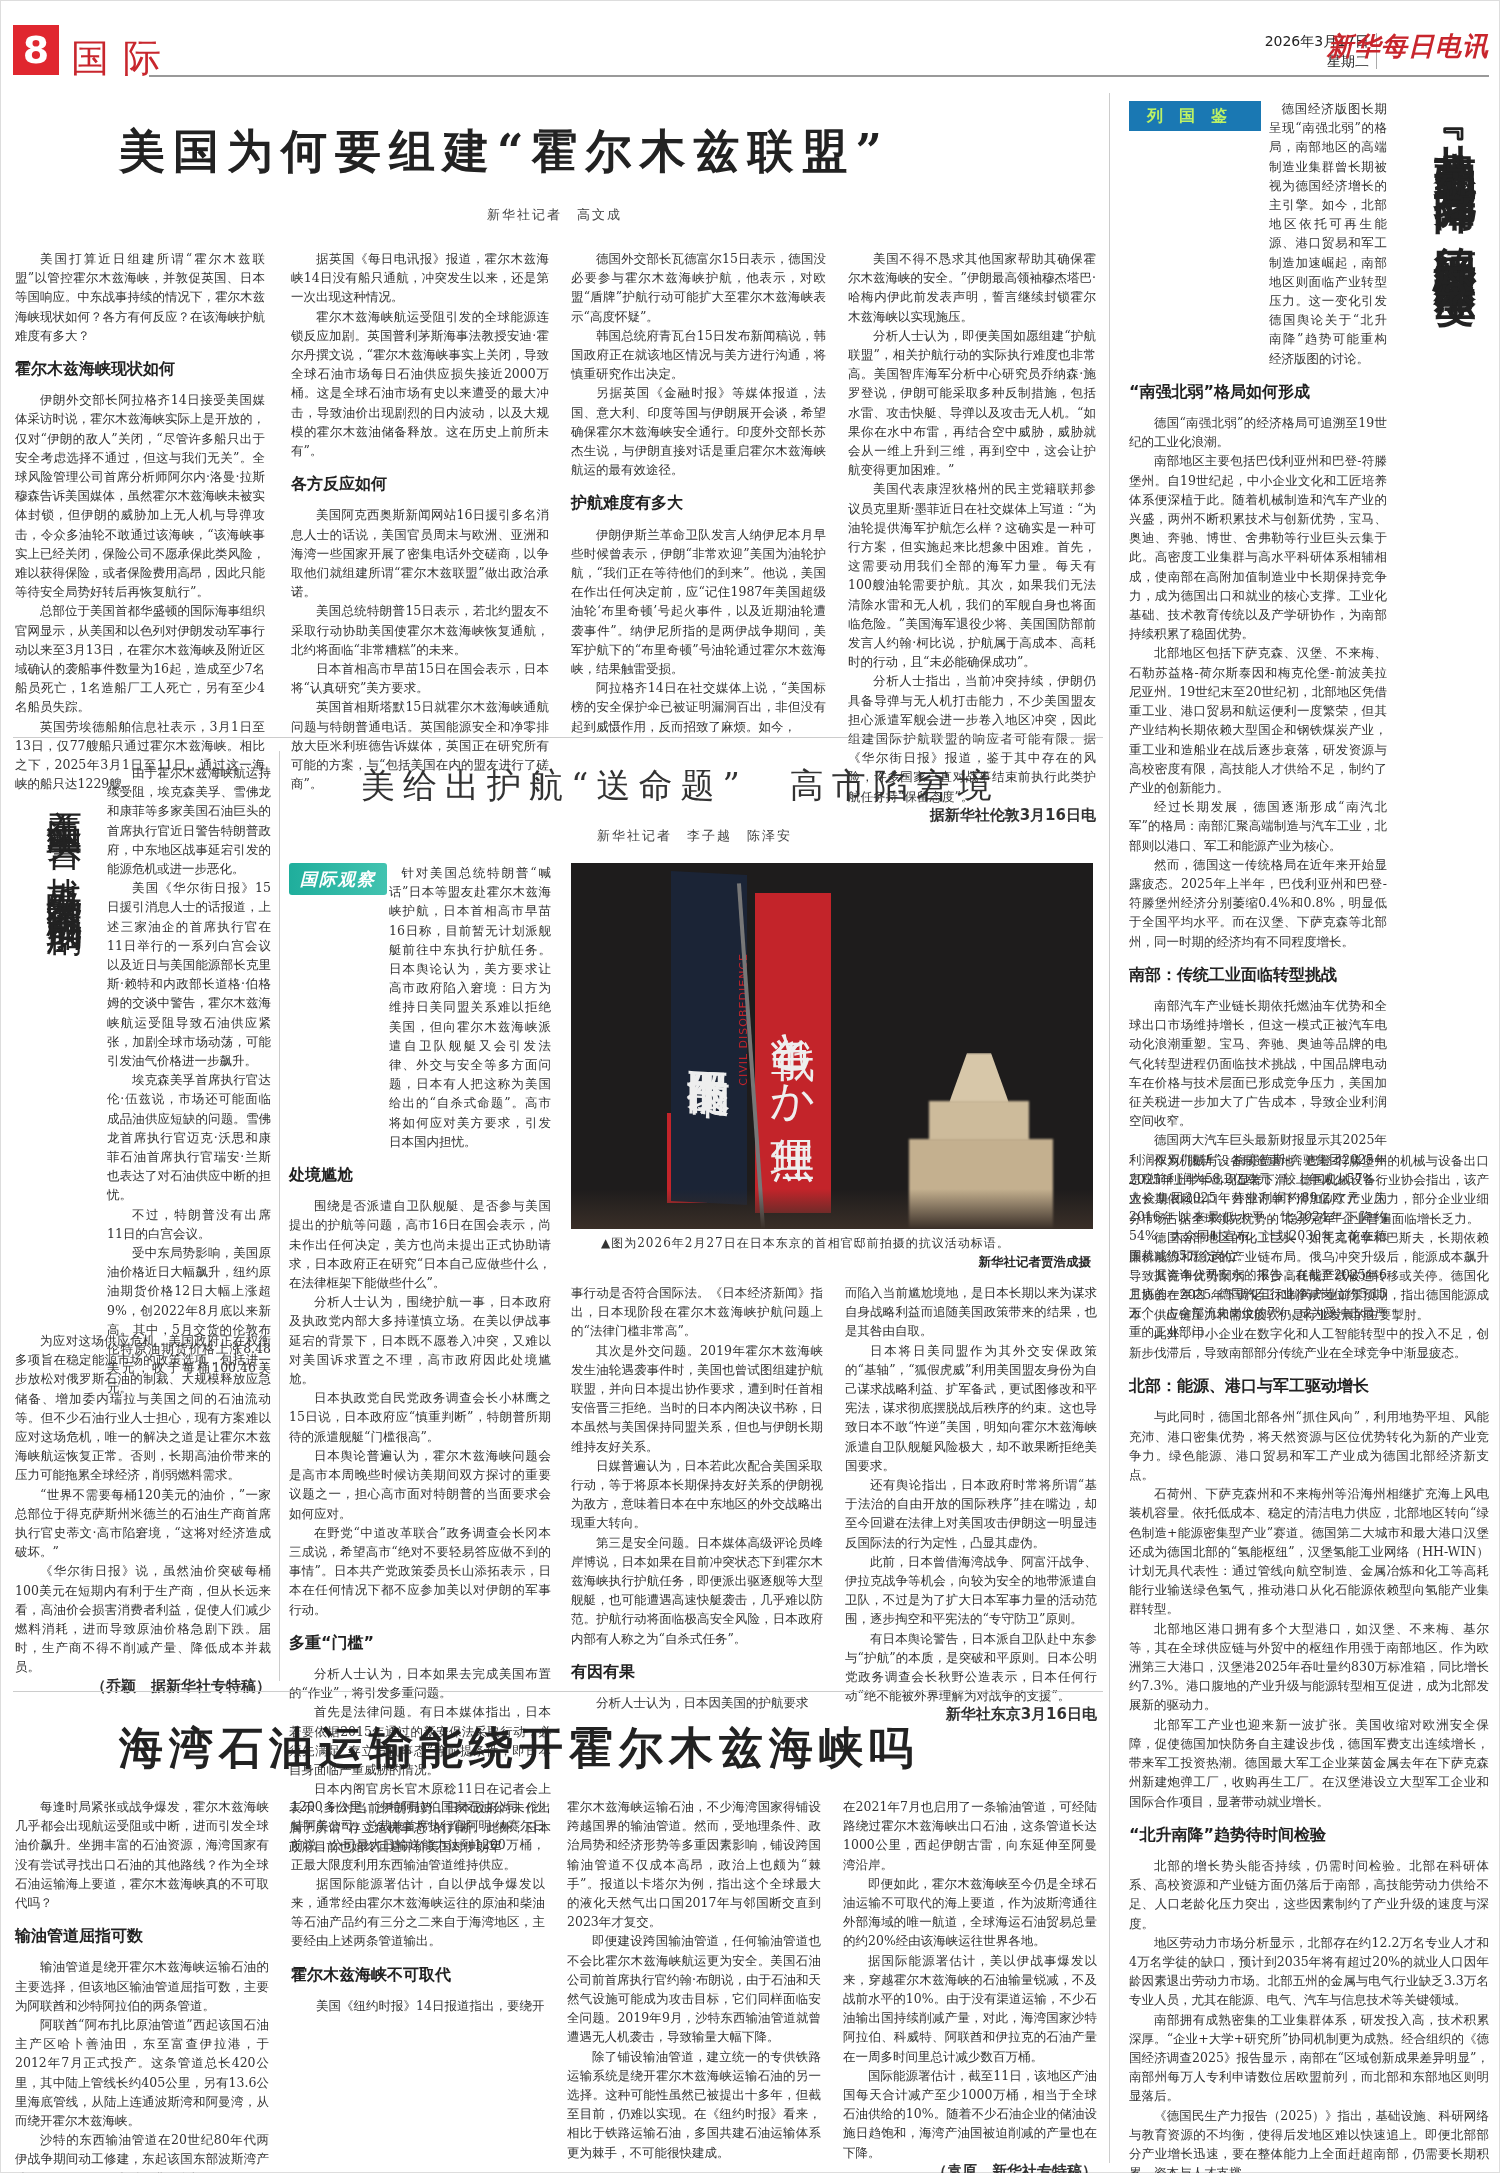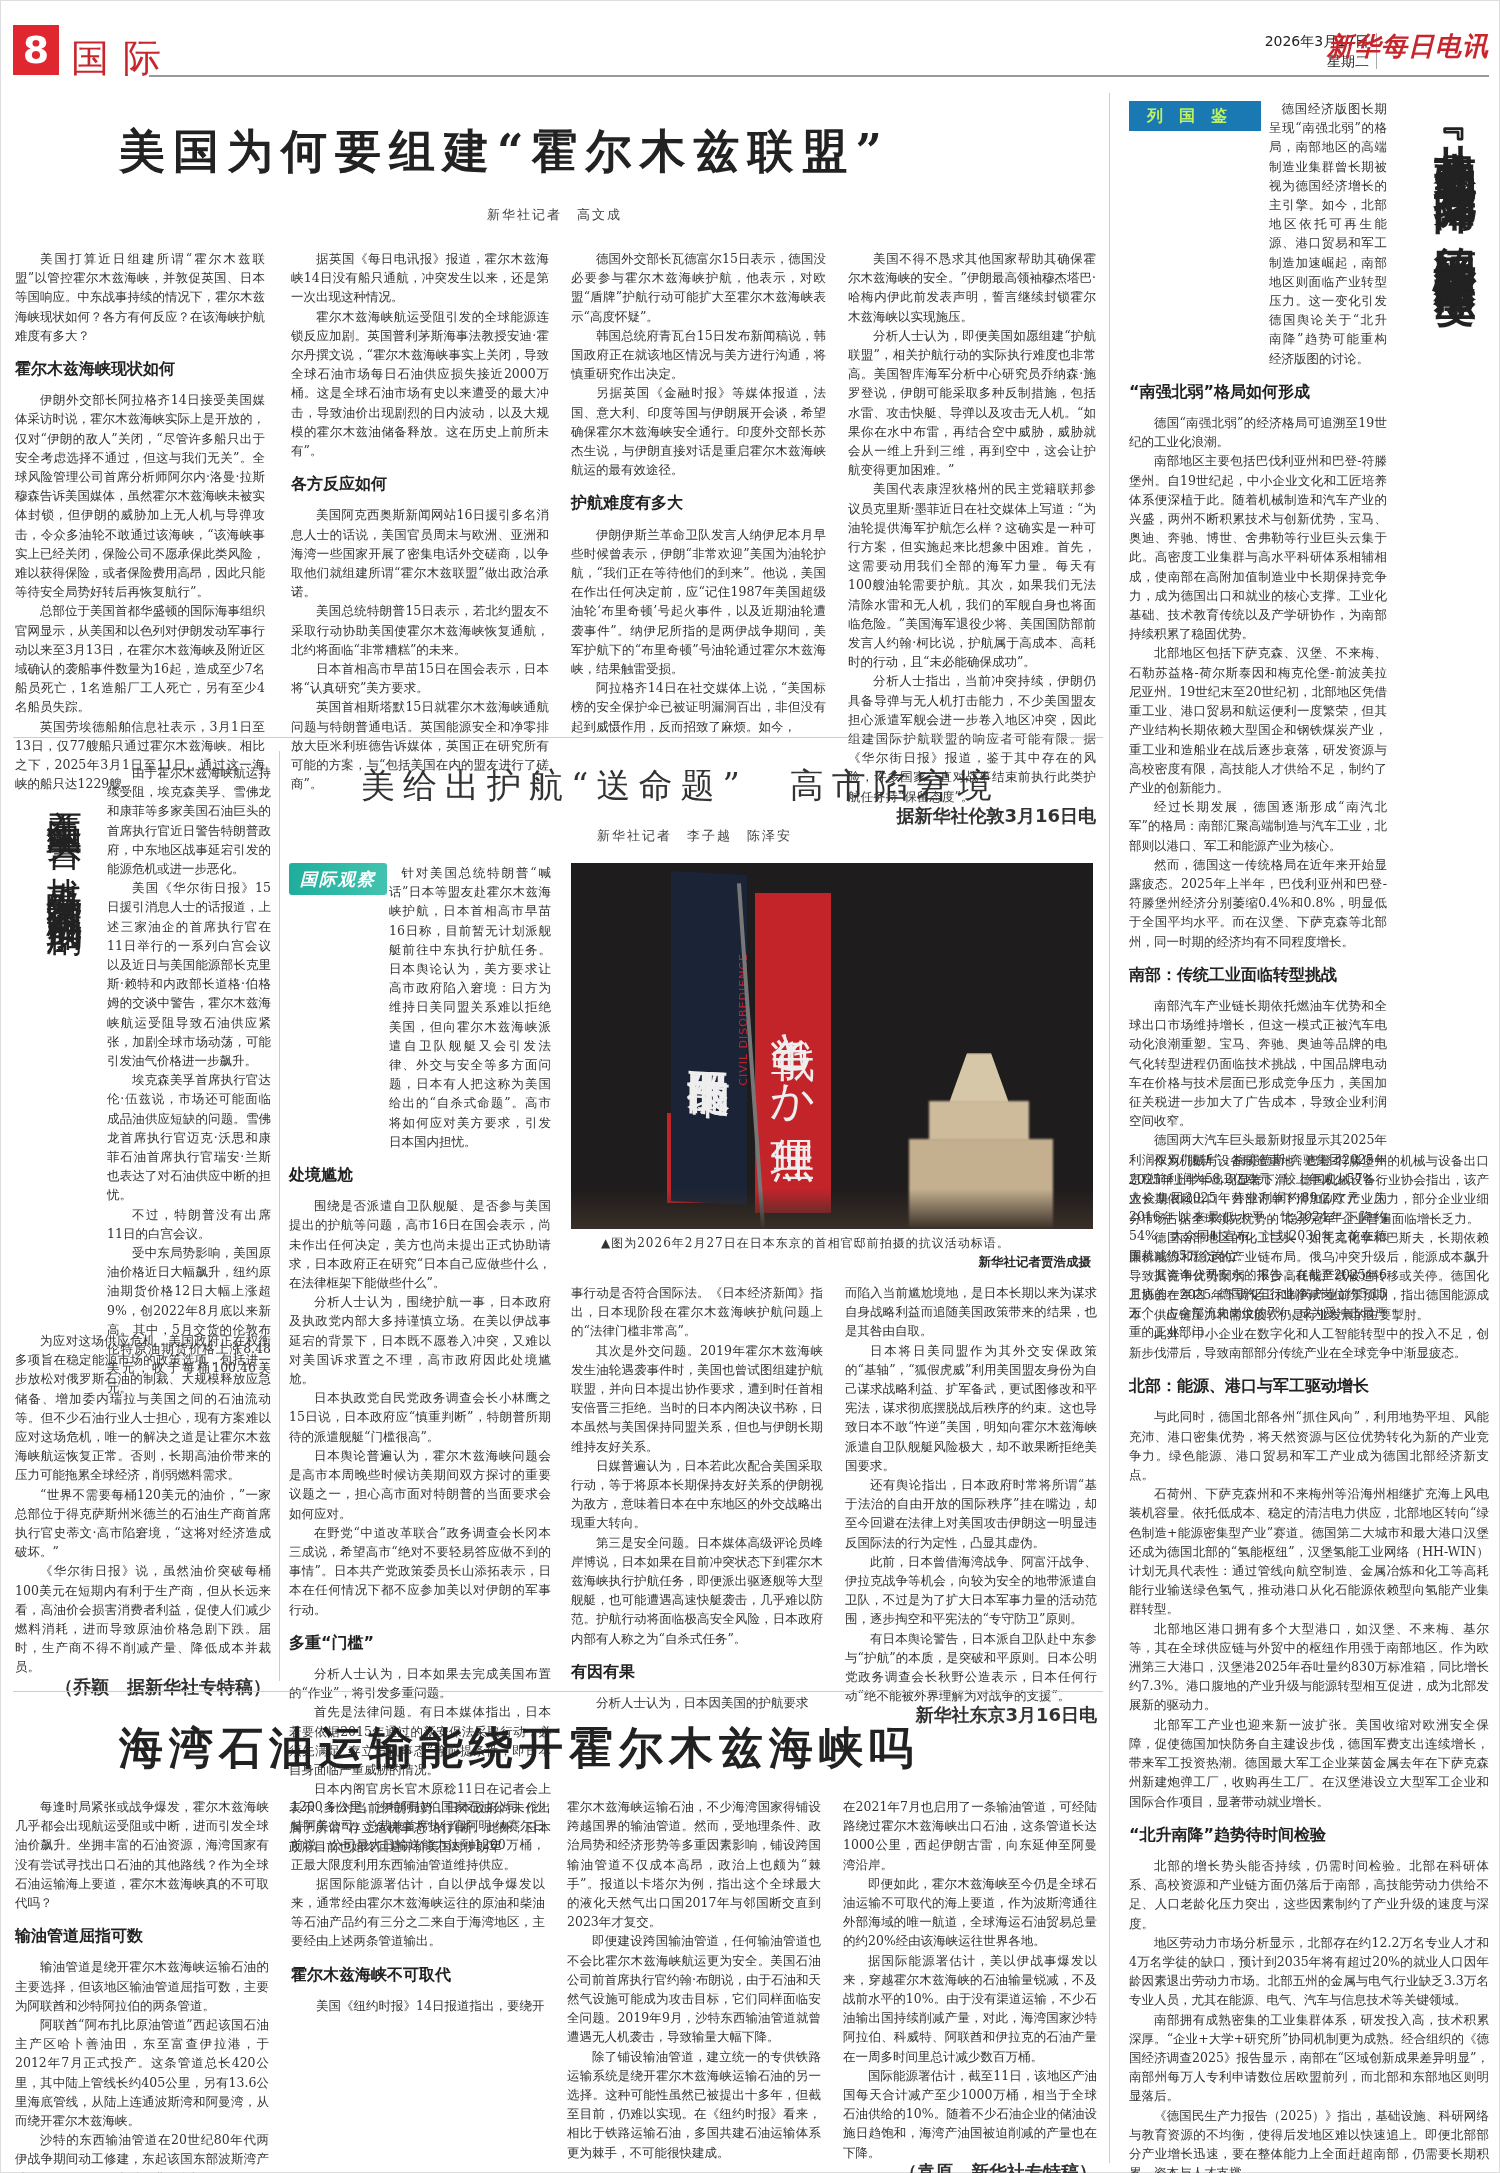--- a/index.html
+++ b/index.html
@@ -14,21 +14,21 @@
   .mast .section { position: absolute; left: 58px; top: 10px; font-size: 38px; color: #c8262d; letter-spacing: 14px; font-family: "DejaVu Serif", serif; }
   .mast .rule { position: absolute; left: 136px; right: 0; top: 52px; height: 2px; background: #999; }
   .mast .date { position: absolute; right: 120px; top: 8px; text-align: right; font-family: "DejaVu Sans", sans-serif; font-size: 14px; color: #222; line-height: 20px; }
   .mast .vsep { position: absolute; right: 112px; top: 10px; width: 1px; height: 36px; background: #aaa; }
   .mast .brand { position: absolute; right: 0; top: 6px; font-size: 26px; color: #c8262d; font-weight: bold; letter-spacing: 1px; font-style: italic; }
 
   
   .col { position: absolute; font-size: 12.5px; line-height: 19.2px; text-align: justify; color: #333; }
   .col p { text-indent: 2em; }
   .sub { font-family: "DejaVu Sans", sans-serif; font-weight: bold; font-size: 16px; margin: 14px 0 12px; color: #222; text-indent: 0 !important; }
-  .sign { text-align: right; font-family: "DejaVu Sans", sans-serif; font-weight: bold; font-size: 18px; }
+  .sign { text-align: right; font-family: "DejaVu Sans", sans-serif; font-weight: bold; font-size: 15px; }
   .byline { position: absolute; font-size: 13px; color: #444; letter-spacing: 2px; }
 
   .head1 { position: absolute; left: 118px; top: 120px; font-size: 46px; font-weight: bold; letter-spacing: 8px; color: #222; }
   .head2 { position: absolute; left: 360px; top: 762px; font-size: 34px; letter-spacing: 8px; color: #333; }
   .head3 { position: absolute; left: 118px; top: 1718px; font-size: 44px; font-weight: bold; letter-spacing: 6px; color: #222; }
 
   .vhead { position: absolute; writing-mode: vertical-rl; font-size: 36px; letter-spacing: 4px; color: #222; }
   .vhead.bold { font-weight: bold; font-size: 42px; }
 
   .tag-blue { position: absolute; left: 1128px; top: 100px; width: 132px; height: 30px; background: #1a78b3; color: #bef264;

